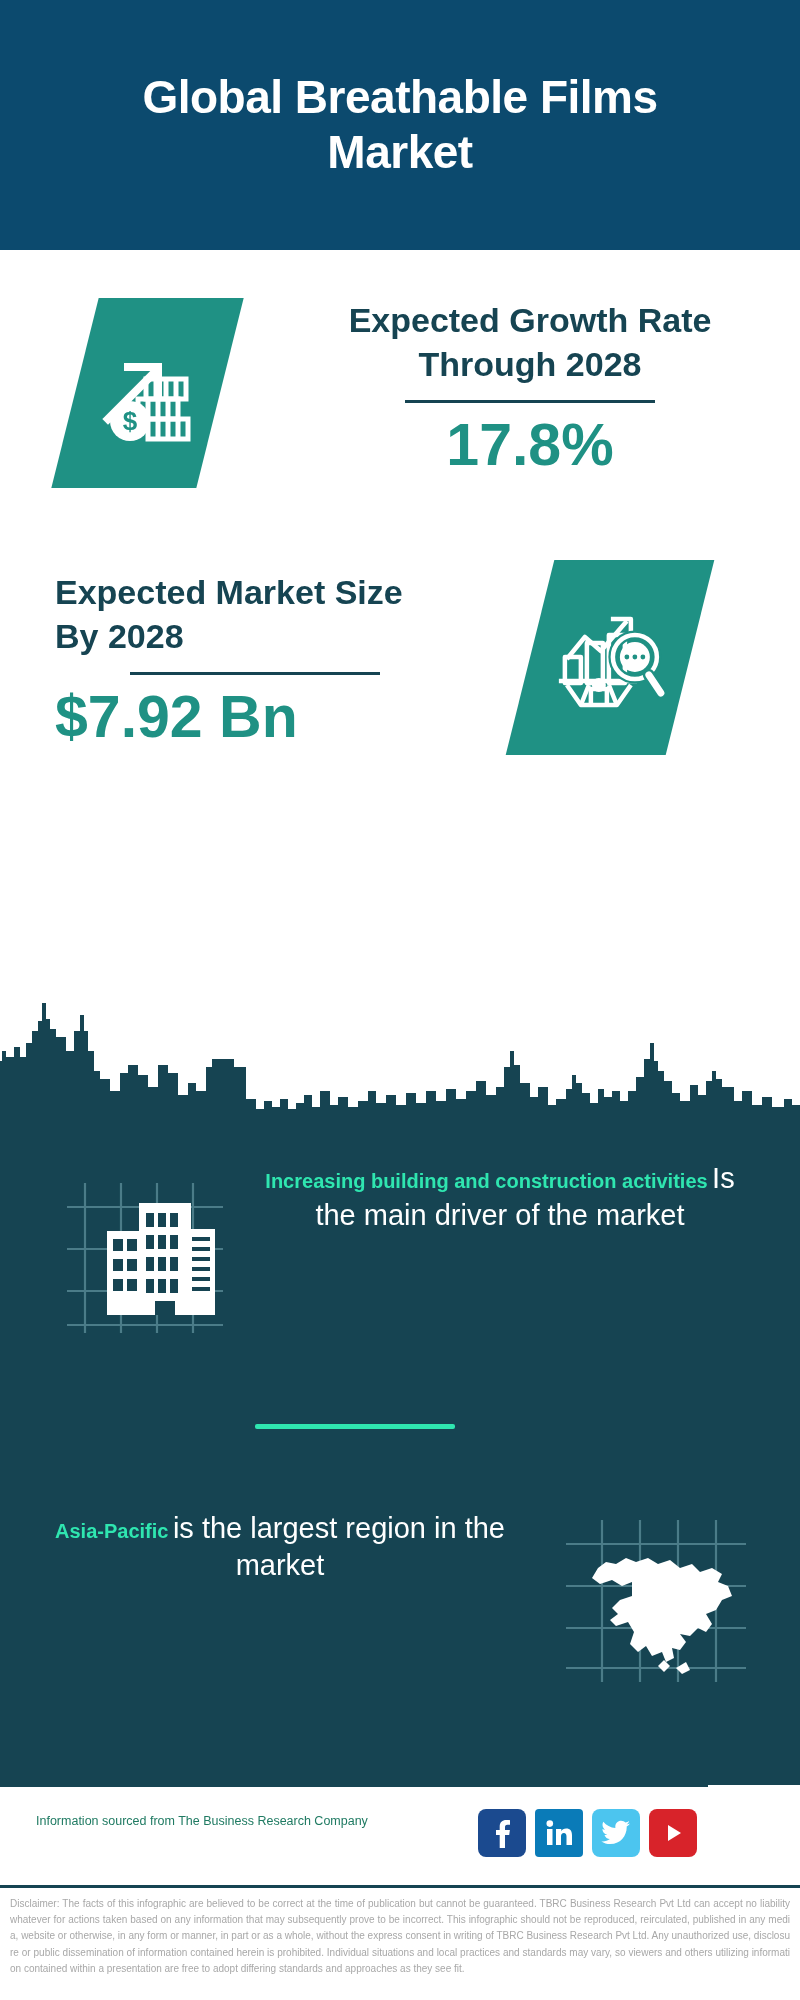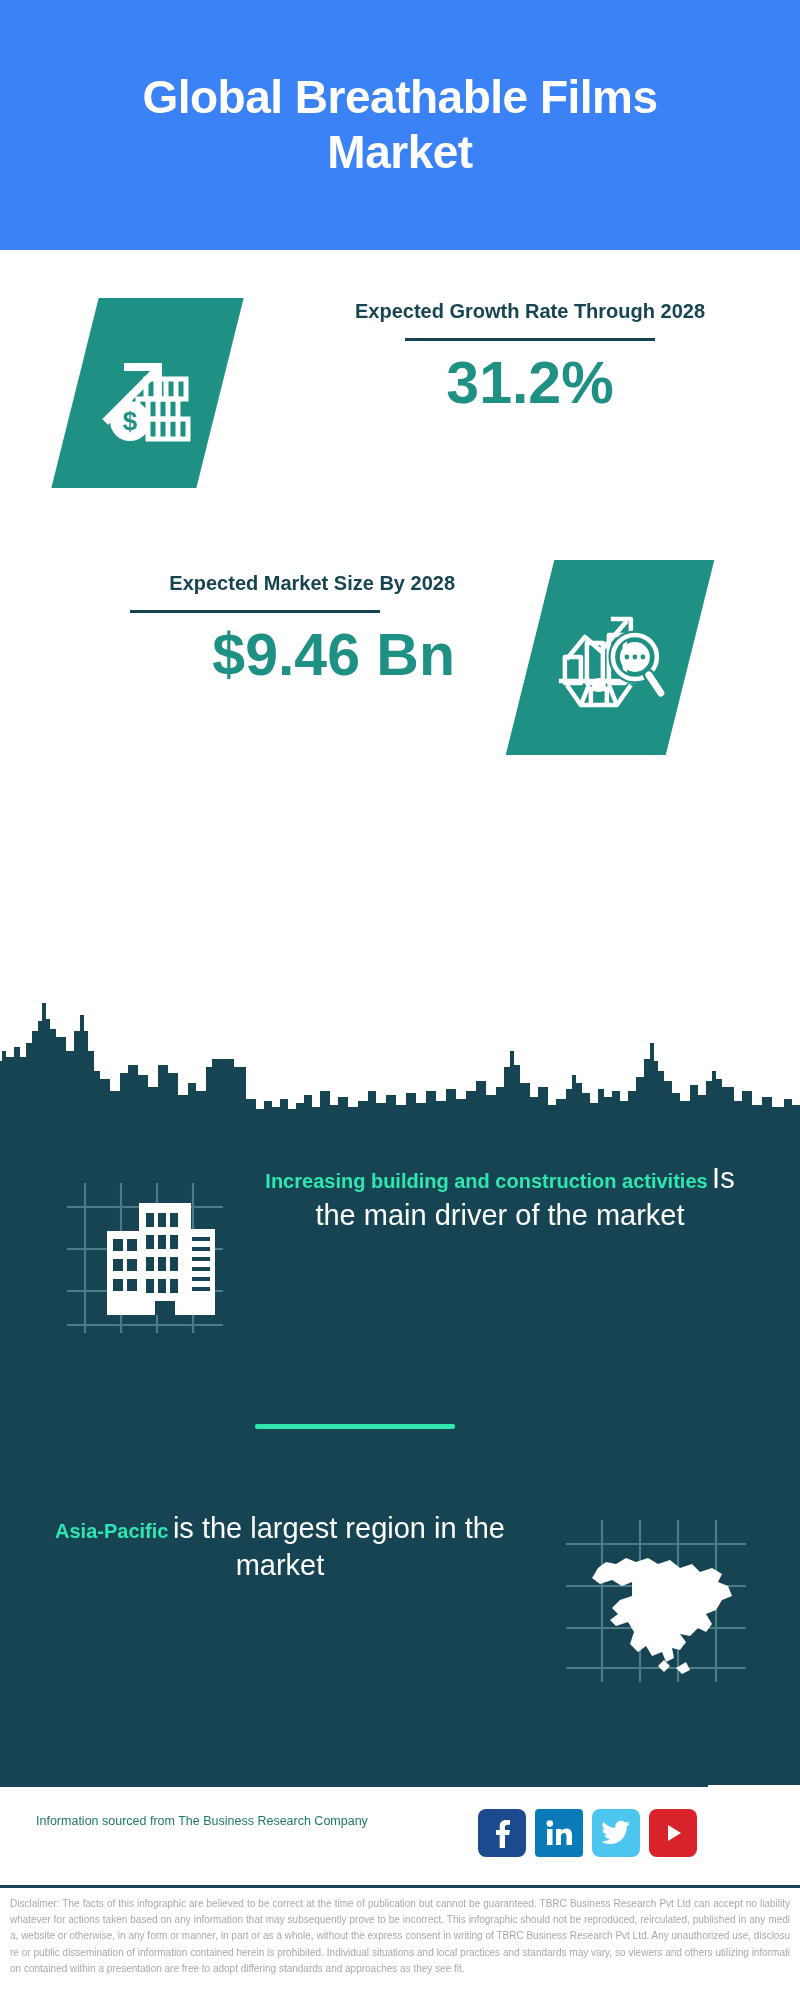--- a/index.html
+++ b/index.html
@@ -4,51 +4,51 @@
 <style>
   * { margin:0; padding:0; box-sizing:border-box; }
   html,body { width:800px; height:2000px; background:#ffffff;
     font-family:"Liberation Sans", sans-serif; }
 
   .page { position:relative; width:800px; height:2000px; overflow:hidden; background:#fff; }
 
   
   .header {
     position:absolute; left:0; top:0; width:800px; height:250px;
-    background:#3b82f6; display:flex; align-items:center; justify-content:center;
+    background:#0c4a6e; display:flex; align-items:center; justify-content:center;
   }
   .header-title {
     color:#ffffff; font-size:46px; font-weight:bold; line-height:1.2;
     text-align:center; letter-spacing:-0.5px; width:640px;
   }
 
   
   .stat1 { position:absolute; left:0; top:250px; width:800px; height:300px; }
   .para-icon {
     position:absolute; background:#1f9184;
     transform:skewX(-14deg);
     display:flex; align-items:center; justify-content:center;
   }
   .para-icon .inner { transform:skewX(14deg); display:block; }
   .icon1 { left:75px; top:48px; width:145px; height:190px; }
 
   .stat1-text { position:absolute; left:330px; top:48px; width:400px; text-align:center; }
   .stat-label {
-    color:#164452; font-size:20px; font-weight:bold; line-height:1.3;
+    color:#164452; font-size:34px; font-weight:bold; line-height:1.3;
   }
   .rule-dark {
     width:250px; height:3px; background:#164452; margin:14px auto 10px auto;
   }
   .stat-value {
     color:#1f9184; font-size:59px; font-weight:bold; line-height:1.1;
   }
 
   
   .stat2 { position:absolute; left:0; top:550px; width:800px; height:250px; }
-  .stat2-text { position:absolute; left:55px; top:20px; width:400px; text-align:right; }
+  .stat2-text { position:absolute; left:55px; top:20px; width:400px; text-align:left; }
   .icon2 { left:530px; top:10px; width:160px; height:195px; }
 
   
   .darksec {
     position:absolute; left:0; top:995px; width:800px; height:790px;
   }
   .skyline { position:absolute; left:0; top:0; width:800px; height:145px; display:block; }
   .darkbody {
     position:absolute; left:0; top:140px; width:800px; height:650px; background:#164452;
   }
@@ -124,29 +124,29 @@
             <path d="M66 84 L66 104 M76 84 L76 104 M86 84 L86 104"></path>
           </g>
           <circle cx="38" cy="86" r="20" fill="#ffffff"></circle>
           <text x="38" y="95" font-size="26" font-weight="bold" fill="#1f9184" text-anchor="middle" font-family="Liberation Sans, sans-serif">$</text>
         </svg>
       </span>
     </div>
     <div class="stat1-text">
       <div class="stat-label">Expected Growth Rate Through 2028</div>
       <div class="rule-dark"></div>
-      <div class="stat-value">31.2%</div>
+      <div class="stat-value">17.8%</div>
     </div>
   </div>
 
   <div class="stat2">
     <div class="stat2-text">
       <div class="stat-label">Expected Market Size By 2028</div>
       <div class="rule-dark"></div>
-      <div class="stat-value">$9.46 Bn</div>
+      <div class="stat-value">$7.92 Bn</div>
     </div>
     <div class="para-icon icon2">
       <span class="inner">
         <svg width="118" height="118" viewBox="0 0 118 118">
           <g fill="none" stroke="#ffffff" stroke-width="4.5" stroke-linejoin="round">
             <path d="M16 62 L34 40 L50 54 L76 24"></path>
             <path d="M60 22 L80 22 L80 42"></path>
             <rect x="14" y="60" width="16" height="26"></rect>
             <rect x="36" y="46" width="16" height="40"></rect>
             <rect x="58" y="38" width="16" height="48"></rect>

